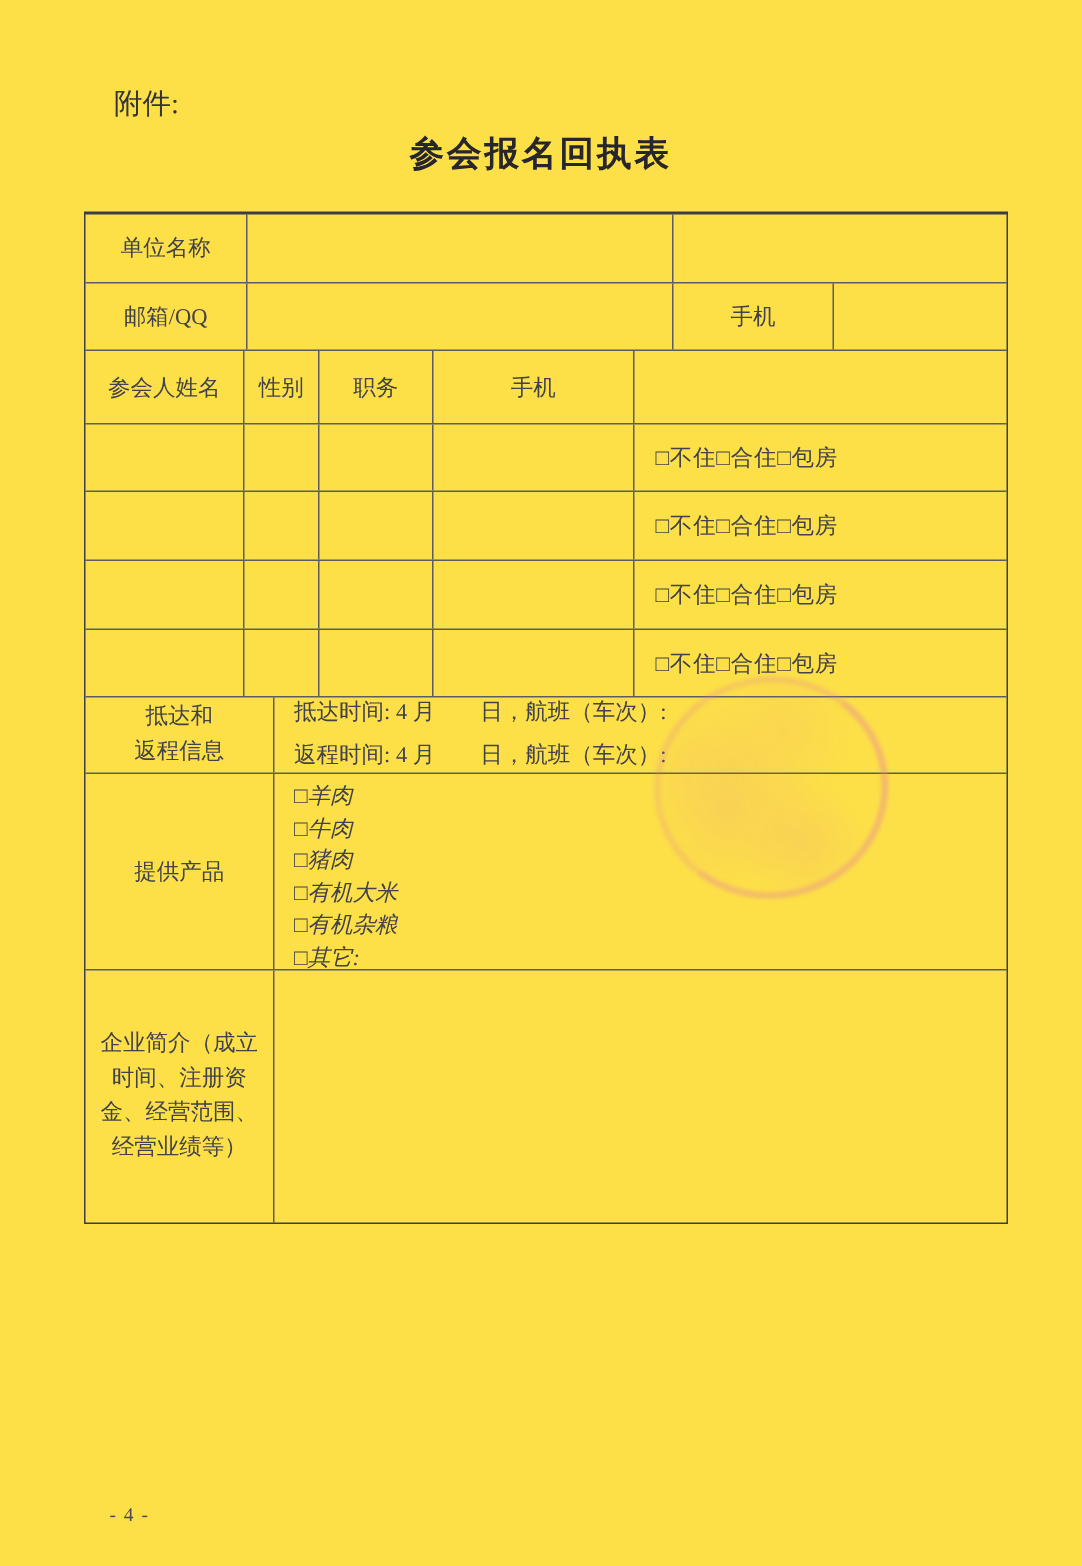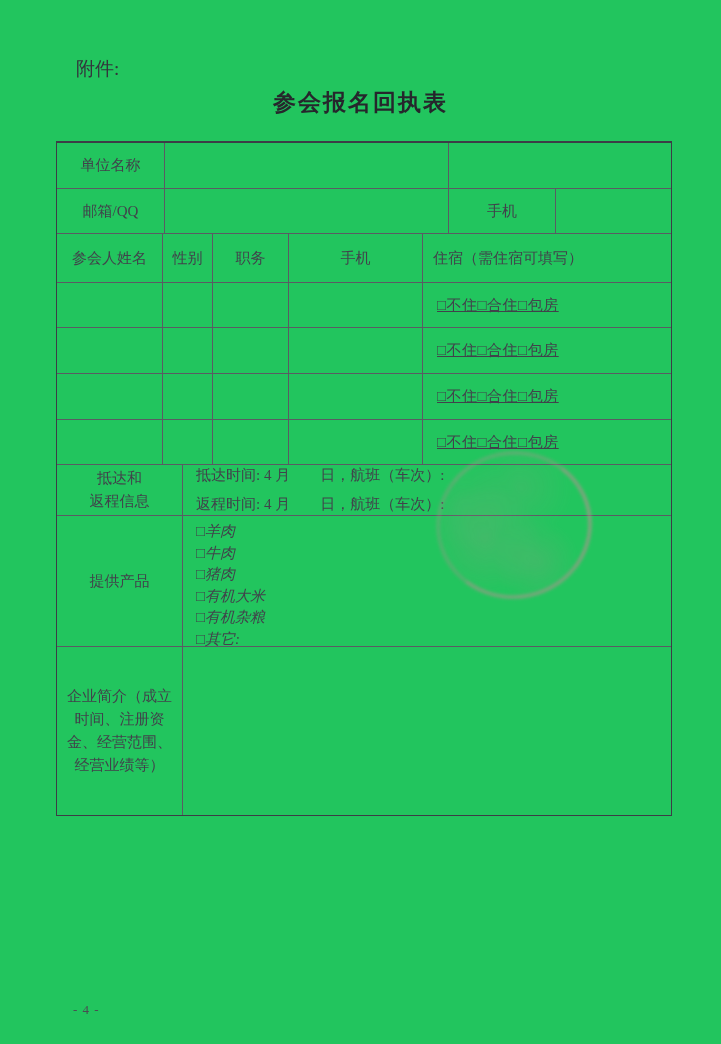--- a/index.html
+++ b/index.html
@@ -1,20 +1,20 @@
 <!DOCTYPE html>
 <html><head>
 <meta charset="utf-8">
 <style>
   * { margin:0; padding:0; box-sizing:border-box; }
   html,body { background:#ffffff; }
   .page {
     position:relative;
     width:721px; height:1044px;
-    background:#22c55e;
+    background:#fde047;
     font-family:"Liberation Serif","DejaVu Serif",serif;
     color:#41424b;
     overflow:hidden;
     padding-left:44px;
   }
   .attachment {
     position:absolute; left:76px; top:56px;
     font-size:19px; color:#33343c;
   }
   .title {
@@ -39,21 +39,20 @@
   
   .w108{width:108px}.w284{width:284px}.w107{width:107px}
   .w106{width:106px}.w50{width:50px}.w76{width:76px}.w134{width:134px}
   .w126{width:126px}
   
   .h46{height:46px}.h45{height:45px}.h49{height:49px}.h51{height:51px}
   .h131{height:131px}.h168{height:168px}.h127{height:127px}
   .accom-cell {
     display:flex; align-items:center; padding-left:14px; font-size:15px;
     letter-spacing:0.5px;
-    text-decoration:underline;
   }
   .accom-header { display:flex; align-items:center; padding-left:10px; font-size:15px; }
   .arrival-content {
     display:flex; align-items:center; padding-left:13px;
     font-size:15px; line-height:29px;
   }
   .products-content {
     padding:5px 0 0 13px; font-size:15px; line-height:21.5px;font-style:italic;
   }
   .multiline { line-height:23px; }
@@ -100,21 +99,20 @@
       <div class="cell w284"></div>
       <div class="cell lbl w107">手机</div>
       <div class="cell last"></div>
     </div>
 
     <div class="row h49">
       <div class="cell lbl w106">参会人姓名</div>
       <div class="cell lbl w50">性别</div>
       <div class="cell lbl w76">职务</div>
       <div class="cell lbl w134">手机</div>
-      <div class="cell last accom-header">住宿（需住宿可填写）</div>
     </div>
 
     <div class="row h45">
       <div class="cell w106"></div>
       <div class="cell w50"></div>
       <div class="cell w76"></div>
       <div class="cell w134"></div>
       <div class="cell last accom-cell">□不住□合住□包房</div>
     </div>
 

